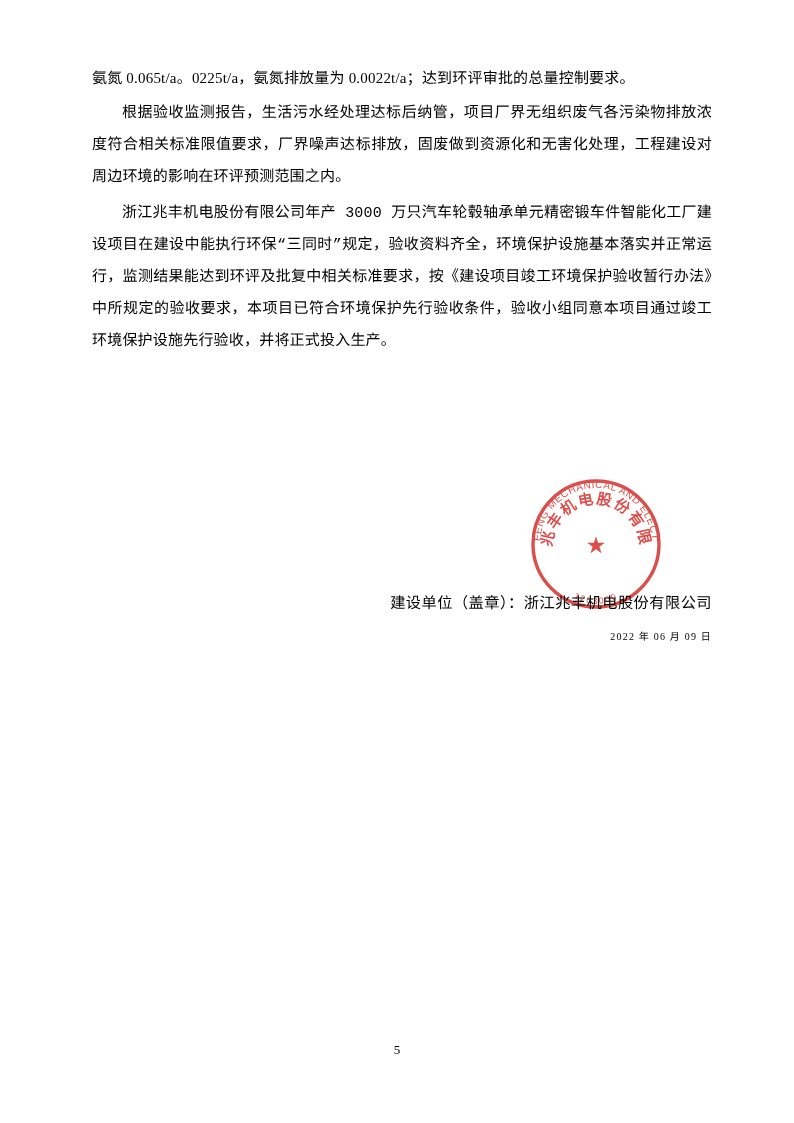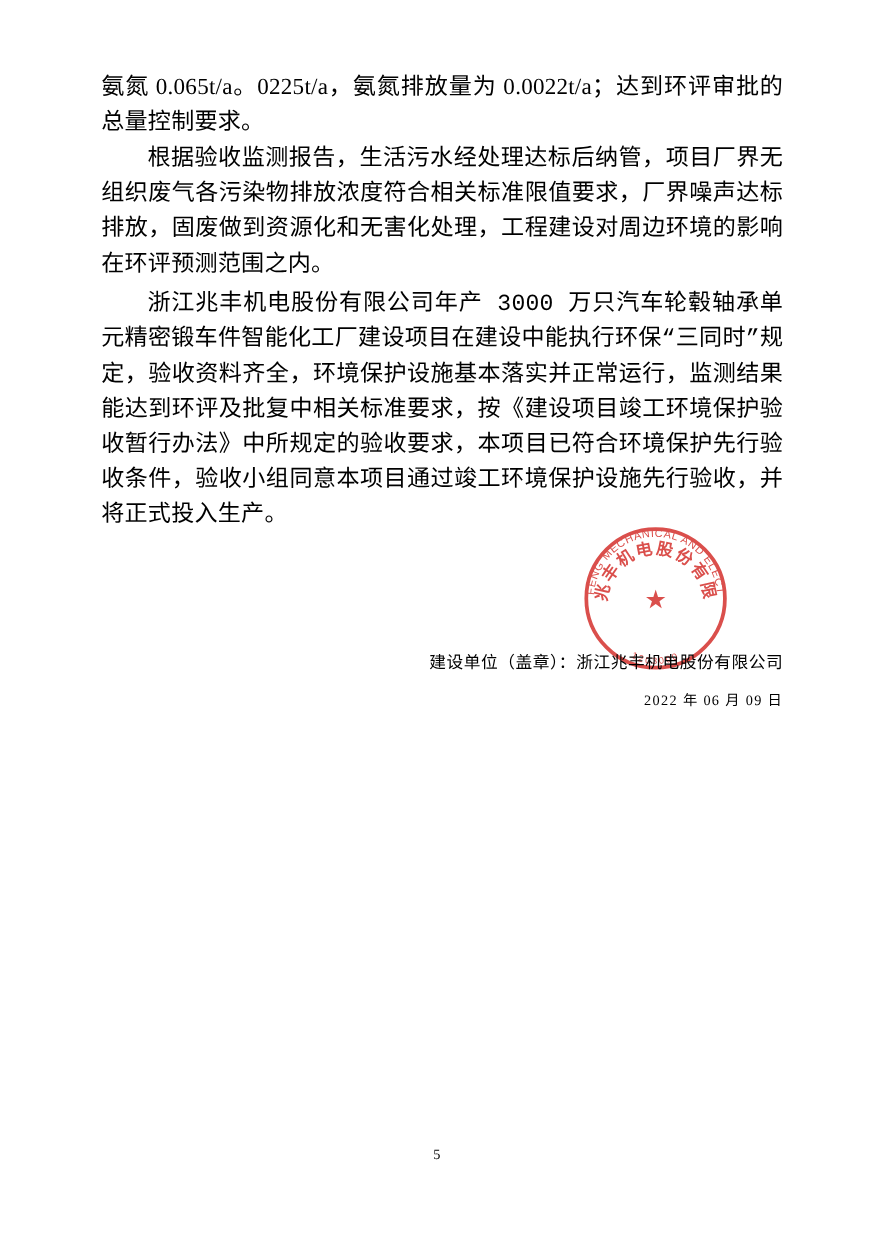--- a/index.html
+++ b/index.html
@@ -24,21 +24,21 @@
     box-sizing: border-box;
   }
   .content {
     position: absolute;
     left: 92px;
     top: 62px;
     width: 620px;
   }
   p {
     margin: 0 0 4px 0;
-    font-size: 21px;
+    font-size: 15px;
     line-height: 32px;
     text-align: justify;
     text-justify: inter-ideograph;
     letter-spacing: 0.2px;
   }
   .para {
     text-indent: 2em;
     font-family: Liberation Mono, monospace;
   }
   .noindent {
@@ -59,21 +59,21 @@
     width: 620px;
     text-align: right;
   }
   .sign-line {
     font-size: 15.2px;
     line-height: 34px;
     letter-spacing: 0.5px;
     white-space: nowrap;
   }
   .sign-date {
-    font-size: 13px;
+    font-size: 10px;
     line-height: 34px;
     letter-spacing: 1.2px;
     white-space: nowrap;
   }
   
   .seal {
     position: absolute;
     left: 520px;
     top: 468px;
     width: 152px;

